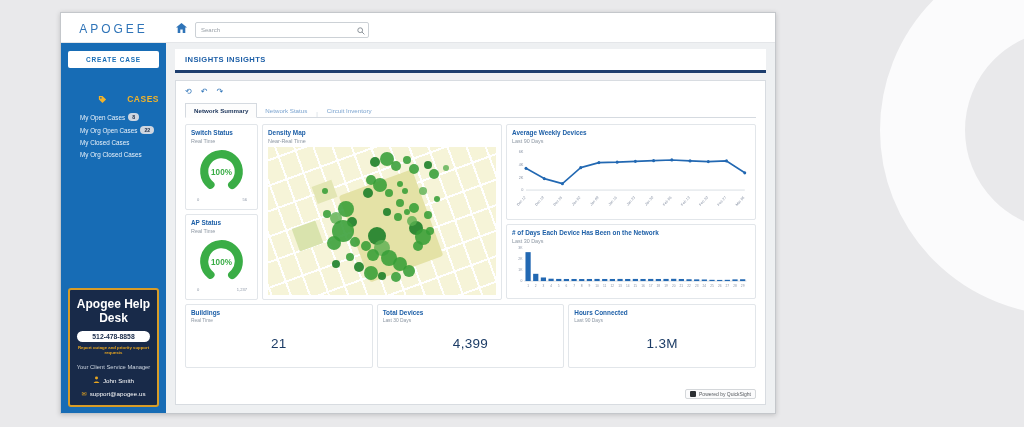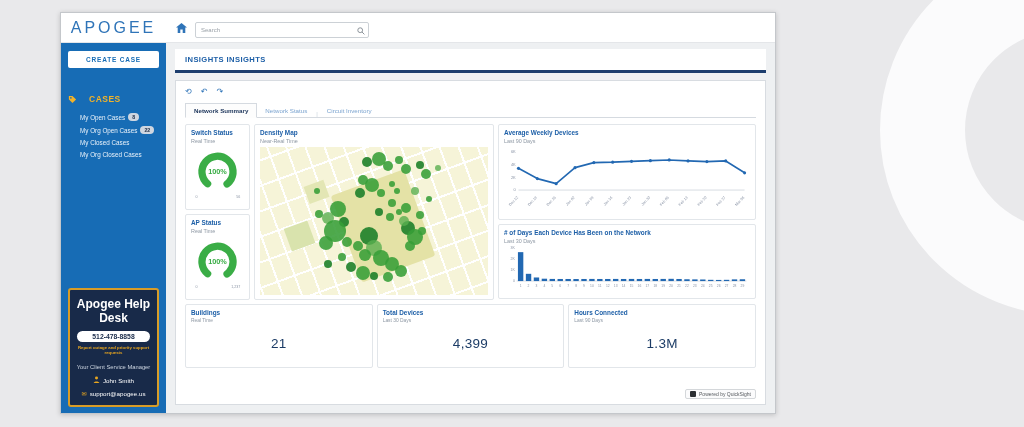--- a/index.html
+++ b/index.html
@@ -11,37 +11,37 @@
     border:85px solid #fbfbfc; border-radius:50%; }
 
   
   .window { position:absolute; left:60px; top:12px; width:716px; height:402px;
     background:#fff; border:1px solid #c4c7cb; box-shadow:0 1px 5px rgba(0,0,0,.18);
     display:flex; flex-direction:column; }
 
   
   .topbar { height:30px; display:flex; align-items:center; border-bottom:1px solid #e4e6e9; flex:0 0 auto; }
   .logo-cell { width:105px; text-align:center; }
-  .logo { color:#2f74b8; font-size:16px; letter-spacing:3px; font-weight:500; }
+  .logo { color:#2f74b8; font-size:12px; letter-spacing:3px; font-weight:500; }
   .home-btn { margin-left:10px; margin-right:8px; cursor:pointer; display:flex; align-items:center; }
   .searchbox { position:relative; width:174px; }
   .searchbox input { width:100%; height:16px; border:1px solid #ccd1d6; border-radius:2px;
     font-size:6px; padding:0 16px 0 5px; color:#555; outline:none; font-family:"Liberation Sans",sans-serif; }
   .searchbox input::placeholder { color:#9aa1a8; }
   .search-glyph { position:absolute; right:4px; top:3px; }
 
   
   .app-body { flex:1; display:flex; min-height:0; }
 
   
   .sidebar { width:105px; background:#176cb5; display:flex; flex-direction:column; padding:8px 7px 6px 7px; flex:0 0 auto; }
   .create-case { background:#fff; color:#176cb5; border:none; border-radius:2px;
     font-size:6.5px; font-weight:bold; letter-spacing:.8px; height:17px; width:100%; cursor:pointer;
     font-family:"Liberation Sans",sans-serif; }
-  .cases-hdr { margin-top:22px; display:flex; align-items:center; gap:12px; }
+  .cases-hdr { margin-top:22px; display:flex; align-items:center; gap:20px;justify-content:flex-end; }
   .cases-hdr span.t { color:#f2b32a; font-weight:bold; font-size:8.5px; letter-spacing:.5px; }
   .case-item { display:flex; align-items:center; gap:3px; color:#eaf2fa; font-size:6.3px;
     margin-top:5px; padding-left:12px; cursor:pointer; }
   .badge { background:#cfd6e0; color:#24324a; border-radius:6px; font-size:5.3px;
     padding:1px 4px; font-weight:bold; }
   .helpdesk { margin-top:auto; background:#182a49; border:2px solid #d89c27; border-radius:3px;
     padding:7px 5px 8px 5px; text-align:center; }
   .hd-title { color:#fff; font-weight:bold; font-size:12px; }
   .hd-phone { background:#fff; border-radius:8px; margin:6px 2px 3px 2px; padding:2px 0;
     color:#182a49; font-weight:bold; font-size:6.8px; cursor:pointer; }
@@ -61,21 +61,21 @@
     padding:5px 9px 5px 9px; display:flex; flex-direction:column; min-height:0; }
   .toolbar { display:flex; gap:9px; color:#2f74b8; font-size:8px; height:12px; align-items:center; }
   .toolbar span { cursor:pointer; line-height:1; }
   .tabs { display:flex; align-items:flex-end; border-bottom:1px solid #d5dae0; margin-top:4px; height:16px; }
   .tab { font-size:6.2px; padding:3px 8px; cursor:pointer; color:#7aa3cf; display:flex; align-items:center; }
   .tab.active { background:#fdfdfd; border:1px solid #d5dae0; border-bottom:1px solid #fdfdfd;
     margin-bottom:-1px; color:#21395e; font-weight:bold; }
   .tab-sep { color:#c8d2dc; font-size:6px; padding:0 1px; }
 
   .grid { display:flex; gap:4px; margin-top:6px; }
-  .col-gauges { width:65px; display:flex; flex-direction:column; gap:4px; flex:0 0 auto; }
+  .col-gauges { width:73px; display:flex; flex-direction:column; gap:4px; flex:0 0 auto; }
   .card { background:#fff; border:1px solid #e2e6ea; border-radius:2px; padding:4px 5px; position:relative; }
   .card .ct { color:#1d5fa7; font-weight:bold; font-size:6.4px; line-height:1.25; }
   .card .cs { color:#8d97a3; font-size:5.4px; margin-top:1px; }
   .gauge-card { height:86px; display:flex; flex-direction:column; }
   .gauge-card svg { flex:1; width:100%; }
   .map-card { width:240px; flex:0 0 auto; display:flex; flex-direction:column; }
   .map-viewport { margin-top:3px; flex:1; position:relative; overflow:hidden; background:#f6f4d8; }
   .map-grid { position:absolute; left:-30%; top:-30%; width:160%; height:160%;
     transform:rotate(-20deg);
     background-image:

